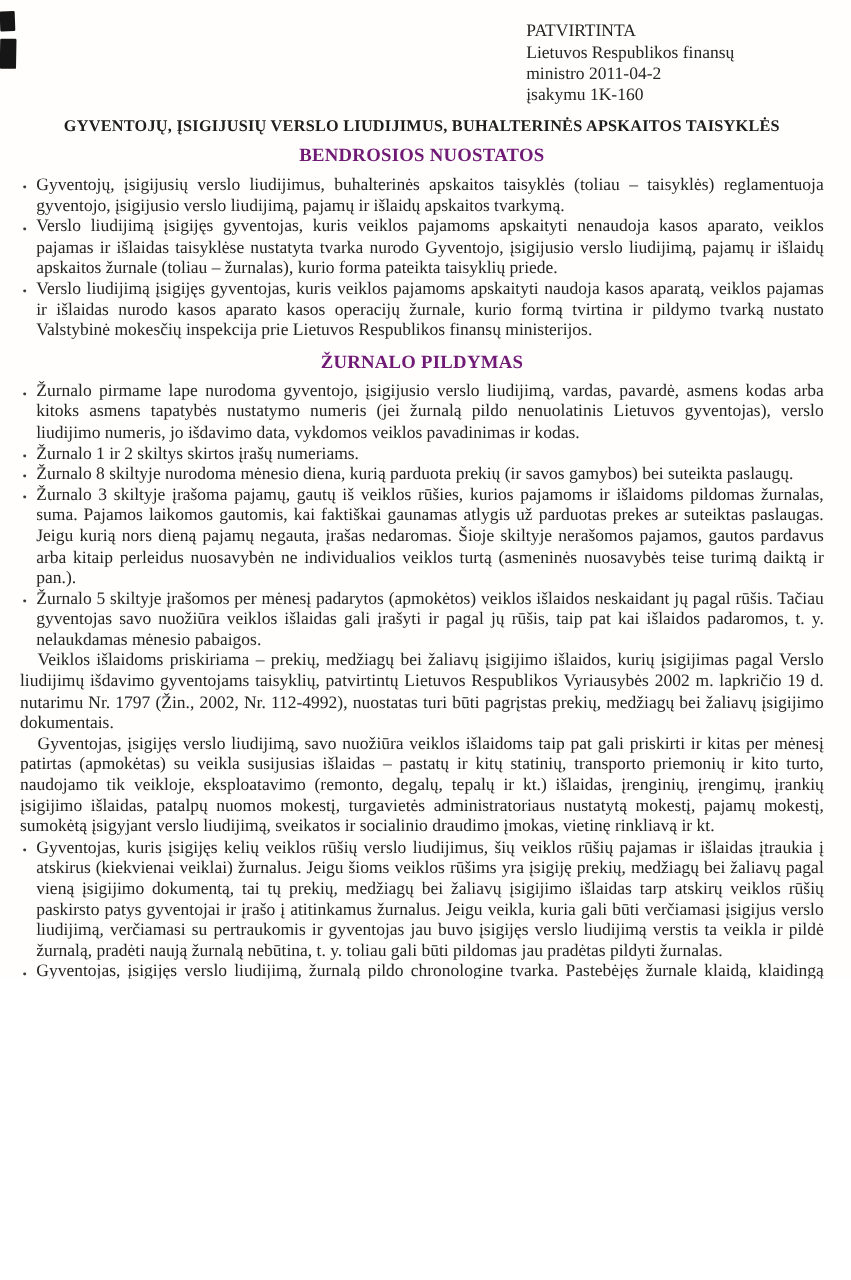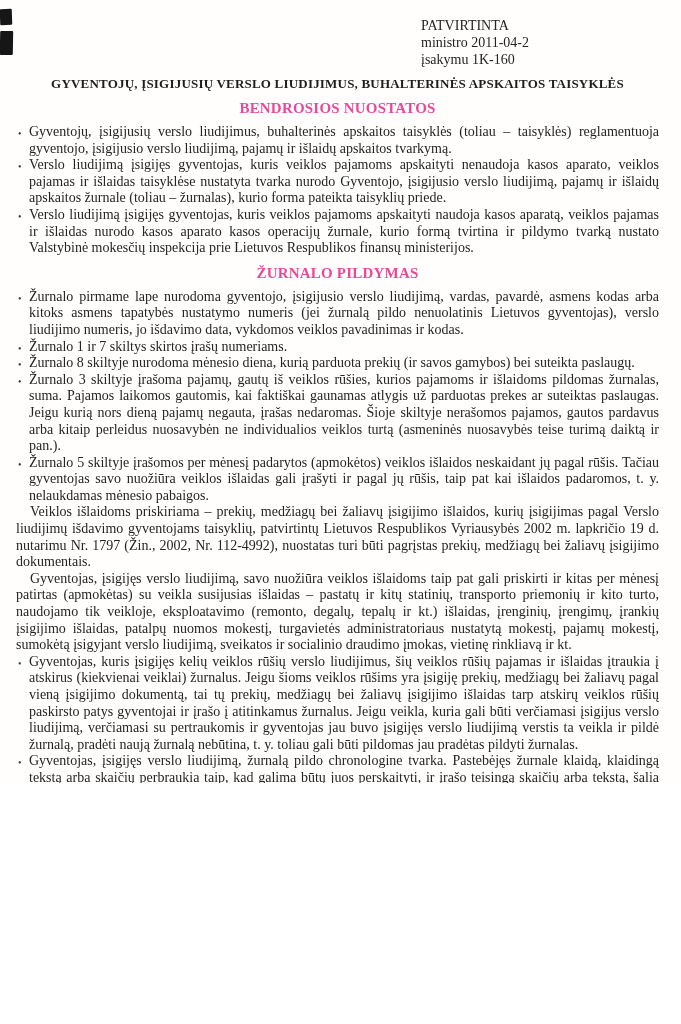--- a/index.html
+++ b/index.html
@@ -21,21 +21,21 @@
     margin:8px 0 0 0;
     font-size:13px;font-weight:bold;
     text-align:center;white-space:nowrap;
     letter-spacing:0.2px;
     color:#1d1d1d;
   }
   .heading{
     margin:8px 0 7px 0;
     font-size:15px;font-weight:bold;
     text-align:center;
-    color:#ec4899;
+    color:#701a75;
     letter-spacing:0.2px;
   }
   section{margin:0;}
   p{margin:0;font-size:14px;line-height:16.6px;text-align:justify;}
   p.bullet{position:relative;padding-left:13px;}
   p.bullet::before{
     content:"•";
     position:absolute;left:2px;top:2px;
     font-size:10px;color:#3a3a3a;
   }
@@ -43,37 +43,38 @@
 </style>
 </head>
 <body>
 
 <div class="page">
   <div class="scan-mark m1"></div>
   <div class="scan-mark m2"></div>
 
   <div class="approval">
       <div>PATVIRTINTA</div>
+      <div>Lietuvos Respublikos finansų</div>
       <div>ministro 2011-04-2</div>
       <div>įsakymu 1K-160</div>
     </div>
 
   <h1 class="doc-title">GYVENTOJŲ, ĮSIGIJUSIŲ VERSLO LIUDIJIMUS, BUHALTERINĖS APSKAITOS TAISYKLĖS</h1>
 
   <div id="sections">
       <section>
         <h2 class="heading">BENDROSIOS NUOSTATOS</h2>
         <p class="bullet">Gyventojų, įsigijusių verslo liudijimus, buhalterinės apskaitos taisyklės (toliau – taisyklės) reglamentuoja gyventojo, įsigijusio verslo liudijimą, pajamų ir išlaidų apskaitos tvarkymą.</p>
         <p class="bullet">Verslo liudijimą įsigijęs gyventojas, kuris veiklos pajamoms apskaityti nenaudoja kasos aparato, veiklos pajamas ir išlaidas taisyklėse nustatyta tvarka nurodo Gyventojo, įsigijusio verslo liudijimą, pajamų ir išlaidų apskaitos žurnale (toliau – žurnalas), kurio forma pateikta taisyklių priede.</p>
         <p class="bullet">Verslo liudijimą įsigijęs gyventojas, kuris veiklos pajamoms apskaityti naudoja kasos aparatą, veiklos pajamas ir išlaidas nurodo kasos aparato kasos operacijų žurnale, kurio formą tvirtina ir pildymo tvarką nustato Valstybinė mokesčių inspekcija prie Lietuvos Respublikos finansų ministerijos.</p>
       </section>
       <section>
         <h2 class="heading">ŽURNALO PILDYMAS</h2>
         <p class="bullet">Žurnalo pirmame lape nurodoma gyventojo, įsigijusio verslo liudijimą, vardas, pavardė, asmens kodas arba kitoks asmens tapatybės nustatymo numeris (jei žurnalą pildo nenuolatinis Lietuvos gyventojas), verslo liudijimo numeris, jo išdavimo data, vykdomos veiklos pavadinimas ir kodas.</p>
-        <p class="bullet">Žurnalo 1 ir 7 skiltys skirtos įrašų numeriams.</p>
+        <p class="bullet">Žurnalo 1 ir 2 skiltys skirtos įrašų numeriams.</p>
         <p class="bullet">Žurnalo 8 skiltyje nurodoma mėnesio diena, kurią parduota prekių (ir savos gamybos) bei suteikta paslaugų.</p>
         <p class="bullet">Žurnalo 3 skiltyje įrašoma pajamų, gautų iš veiklos rūšies, kurios pajamoms ir išlaidoms pildomas žurnalas, suma. Pajamos laikomos gautomis, kai faktiškai gaunamas atlygis už parduotas prekes ar suteiktas paslaugas. Jeigu kurią nors dieną pajamų negauta, įrašas nedaromas. Šioje skiltyje nerašomos pajamos, gautos pardavus arba kitaip perleidus nuosavybėn ne individualios veiklos turtą (asmeninės nuosavybės teise turimą daiktą ir pan.).</p>
         <p class="bullet">Žurnalo 5 skiltyje įrašomos per mėnesį padarytos (apmokėtos) veiklos išlaidos neskaidant jų pagal rūšis. Tačiau gyventojas savo nuožiūra veiklos išlaidas gali įrašyti ir pagal jų rūšis, taip pat kai išlaidos padaromos, t. y. nelaukdamas mėnesio pabaigos.</p>
         <p class="paragraph">Veiklos išlaidoms priskiriama – prekių, medžiagų bei žaliavų įsigijimo išlaidos, kurių įsigijimas pagal Verslo liudijimų išdavimo gyventojams taisyklių, patvirtintų Lietuvos Respublikos Vyriausybės 2002 m. lapkričio 19 d. nutarimu Nr. 1797 (Žin., 2002, Nr. 112-4992), nuostatas turi būti pagrįstas prekių, medžiagų bei žaliavų įsigijimo dokumentais.</p>
         <p class="paragraph">Gyventojas, įsigijęs verslo liudijimą, savo nuožiūra veiklos išlaidoms taip pat gali priskirti ir kitas per mėnesį patirtas (apmokėtas) su veikla susijusias išlaidas – pastatų ir kitų statinių, transporto priemonių ir kito turto, naudojamo tik veikloje, eksploatavimo (remonto, degalų, tepalų ir kt.) išlaidas, įrenginių, įrengimų, įrankių įsigijimo išlaidas, patalpų nuomos mokestį, turgavietės administratoriaus nustatytą mokestį, pajamų mokestį, sumokėtą įsigyjant verslo liudijimą, sveikatos ir socialinio draudimo įmokas, vietinę rinkliavą ir kt.</p>
         <p class="bullet">Gyventojas, kuris įsigijęs kelių veiklos rūšių verslo liudijimus, šių veiklos rūšių pajamas ir išlaidas įtraukia į atskirus (kiekvienai veiklai) žurnalus. Jeigu šioms veiklos rūšims yra įsigiję prekių, medžiagų bei žaliavų pagal vieną įsigijimo dokumentą, tai tų prekių, medžiagų bei žaliavų įsigijimo išlaidas tarp atskirų veiklos rūšių paskirsto patys gyventojai ir įrašo į atitinkamus žurnalus. Jeigu veikla, kuria gali būti verčiamasi įsigijus verslo liudijimą, verčiamasi su pertraukomis ir gyventojas jau buvo įsigijęs verslo liudijimą verstis ta veikla ir pildė žurnalą, pradėti naują žurnalą nebūtina, t. y. toliau gali būti pildomas jau pradėtas pildyti žurnalas.</p>
         <p class="bullet">Gyventojas, įsigijęs verslo liudijimą, žurnalą pildo chronologine tvarka. Pastebėjęs žurnale klaidą, klaidingą tekstą arba skaičių perbraukia taip, kad galima būtų juos perskaityti, ir įrašo teisingą skaičių arba tekstą, šalia kurio pasirašo ir nurodo taisymo datą.</p>
       </section>
       <section>
         <h2 class="heading">PATVIRTINTA NUOSTATOS</h2>

